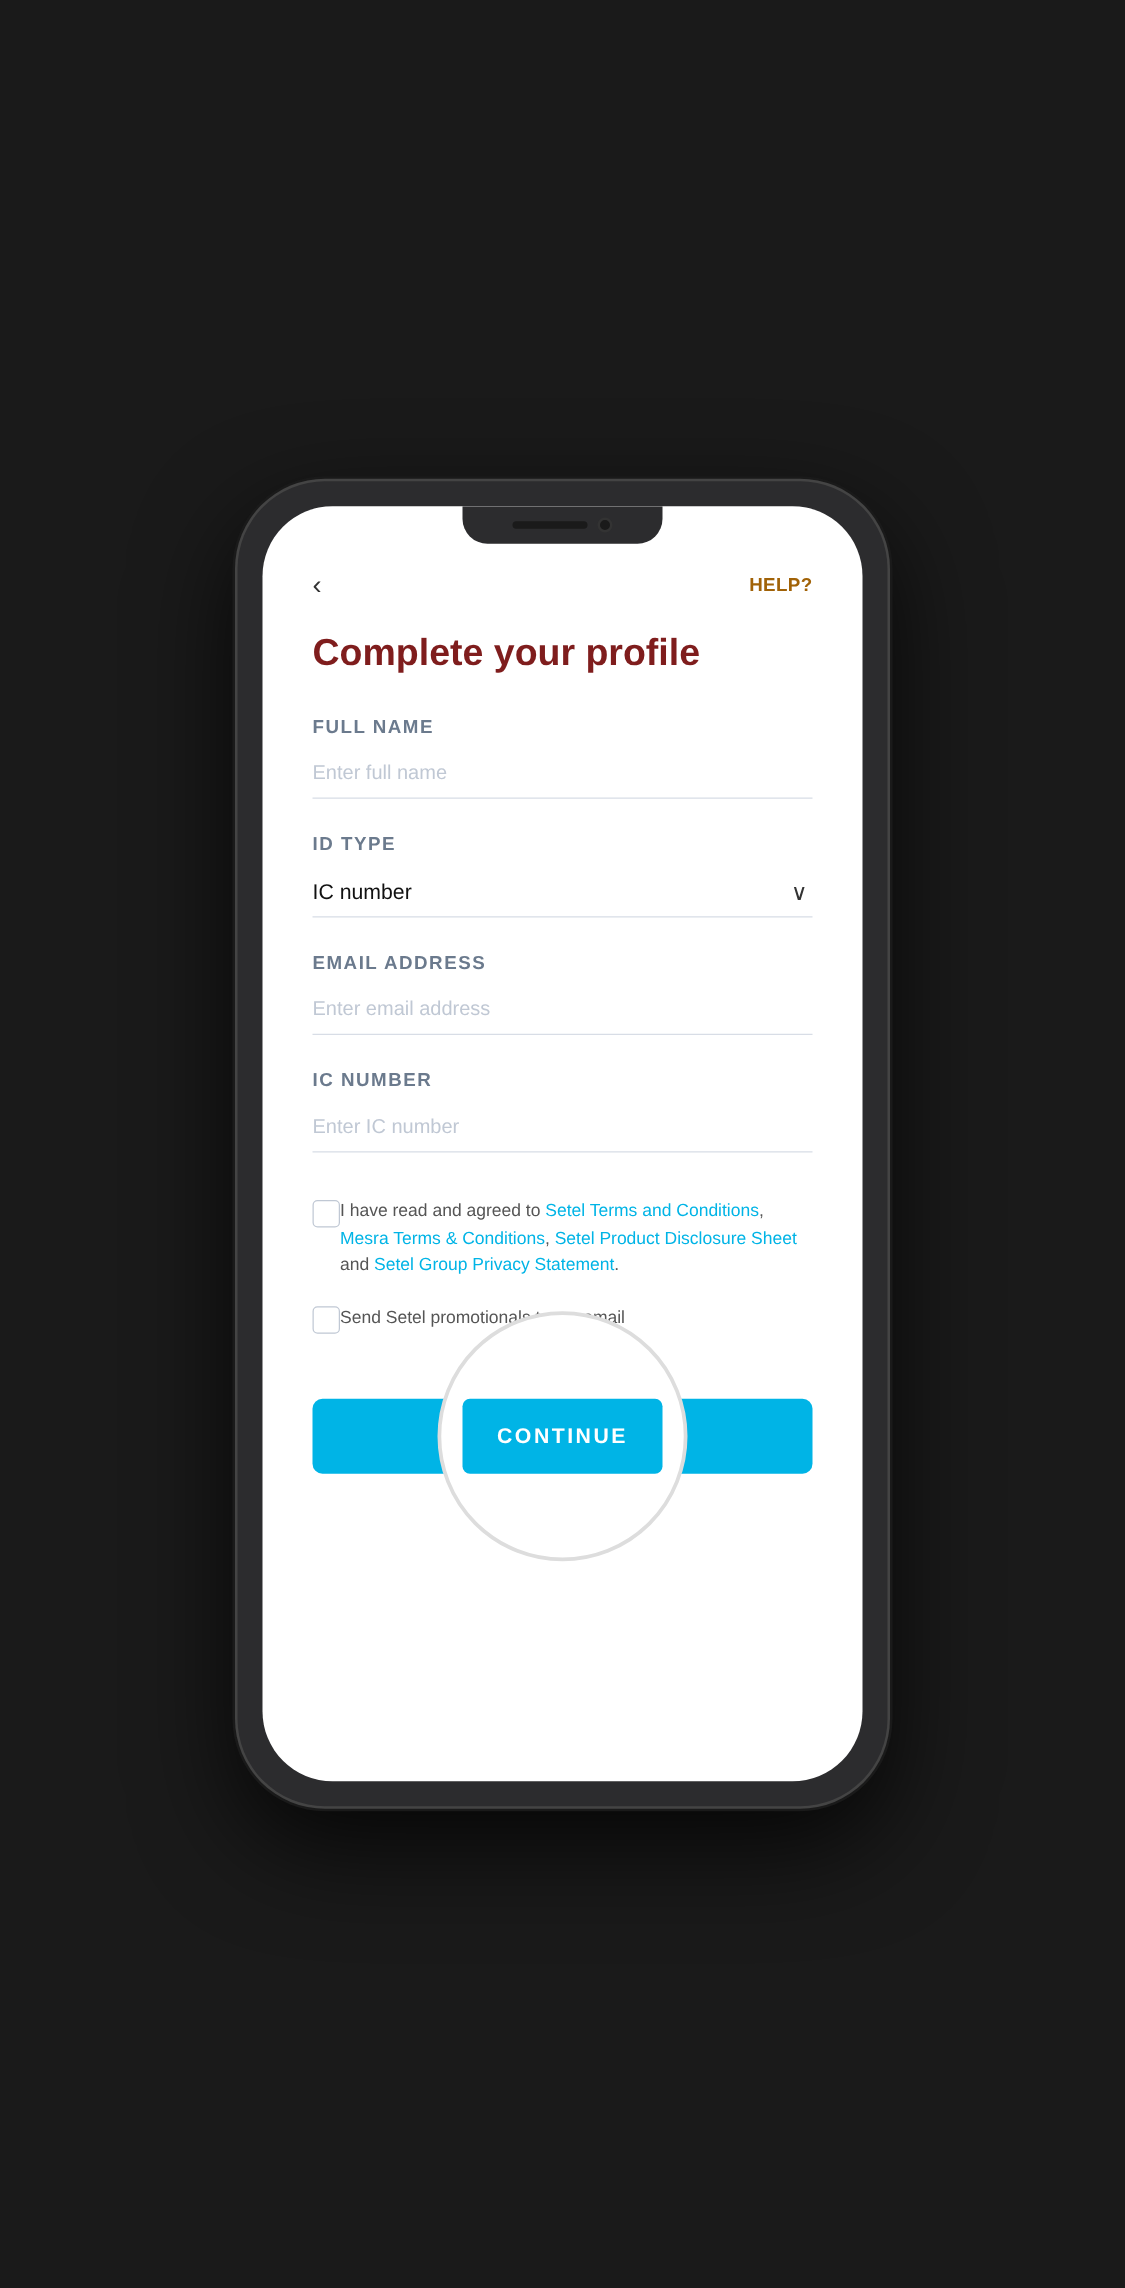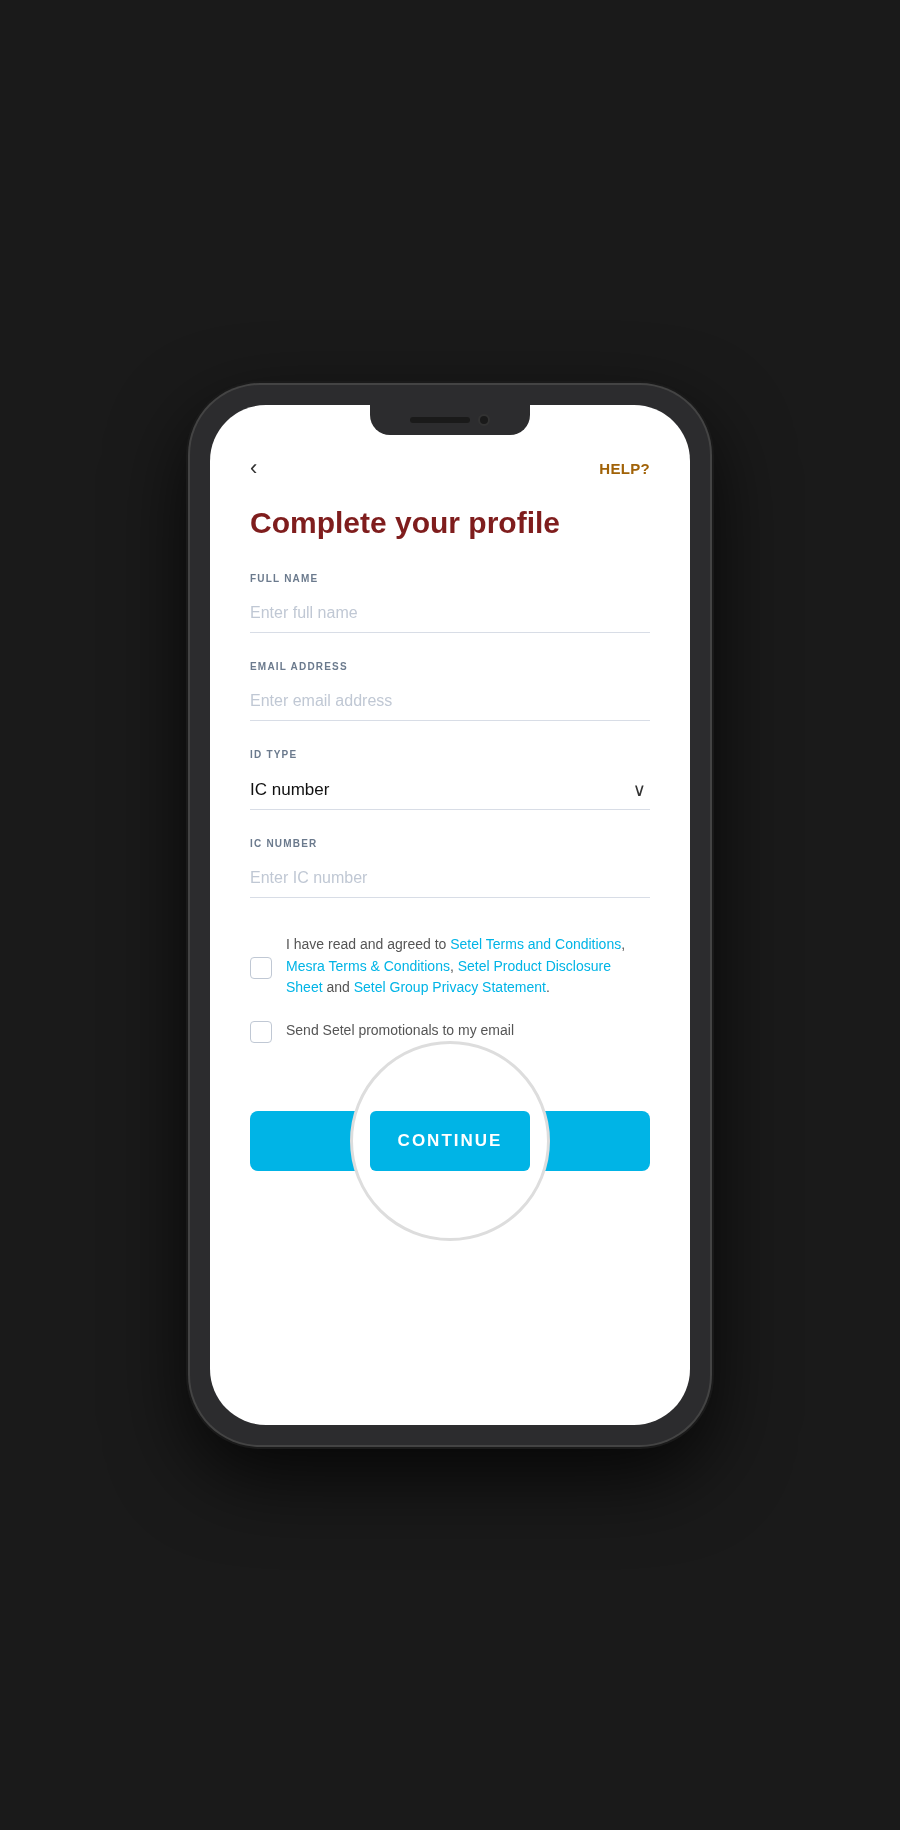--- a/index.html
+++ b/index.html
@@ -133,21 +133,21 @@
       color: #7f1d1d;
       margin-bottom: 32px;
       line-height: 1.2;
     }
 
     .form-group {
       margin-bottom: 28px;
     }
 
     .form-label {
-      font-size: 10px;
+      font-size: 15px;
       font-weight: 700;
       color: #6b7a8d;
       letter-spacing: 1.2px;
       text-transform: uppercase;
       margin-bottom: 10px;
       display: block;
     }
 
     .form-input {
       width: 100%;
@@ -193,22 +193,21 @@
     }
 
     
     .checkbox-group {
       margin-top: 8px;
       margin-bottom: 20px;
     }
 
     .checkbox-row {
       display: flex;
-      align-items: center;
-      gap: 14px;
+      align-items: flex-start;
       margin-bottom: 20px;
     }
 
     .checkbox-box {
       width: 22px;
       height: 22px;
       min-width: 22px;
       border: 1.5px solid #c0c8d4;
       border-radius: 4px;
       background: white;
@@ -223,21 +222,21 @@
     }
 
     .checkbox-link {
       color: #00b4e6;
       cursor: pointer;
     }
 
     
     .continue-btn-wrapper {
       position: relative;
-      margin-top: 28px;
+      margin-top: 12px;
       margin-bottom: 8px;
       display: flex;
       justify-content: flex-end;
     }
 
     .continue-btn {
       width: 100%;
       background: #00b4e6;
       color: white;
       border: none;
@@ -301,37 +300,37 @@
       </div>
 
       <h1 class="page-title">Complete your profile</h1>
 
       <div class="form-group">
         <label class="form-label">FULL NAME</label>
         <input class="form-input" type="text" placeholder="Enter full name" style="">
       </div>
 
       <div class="form-group">
-        <label class="form-label">EMAIL ADDRESS</label>
-        <input class="form-input" type="email" placeholder="Enter email address" style="">
-      </div>
-
-      <div class="form-group">
         <label class="form-label">ID TYPE</label>
         <div class="select-wrapper">
           <select class="form-select">
             <option value="ic">IC number</option>
             <option value="passport">Passport</option>
             <option value="army">Army/Police ID</option>
           </select>
           <span class="select-chevron">∨</span>
         </div>
       </div>
 
       <div class="form-group">
+        <label class="form-label">EMAIL ADDRESS</label>
+        <input class="form-input" type="email" placeholder="Enter email address" style="">
+      </div>
+
+      <div class="form-group">
         <label class="form-label">IC NUMBER</label>
         <input class="form-input" type="text" placeholder="Enter IC number" style="">
       </div>
 
       <div class="checkbox-group">
 
         <div class="checkbox-row">
           <div class="checkbox-box"></div>
           <span class="checkbox-text">
             <span>I have read and agreed to </span><span class="checkbox-link">Setel Terms and Conditions</span><span>, </span><span class="checkbox-link">Mesra Terms &amp; Conditions</span><span>, </span><span class="checkbox-link">Setel Product Disclosure Sheet</span><span> and </span><span class="checkbox-link">Setel Group Privacy Statement</span><span>.</span>

